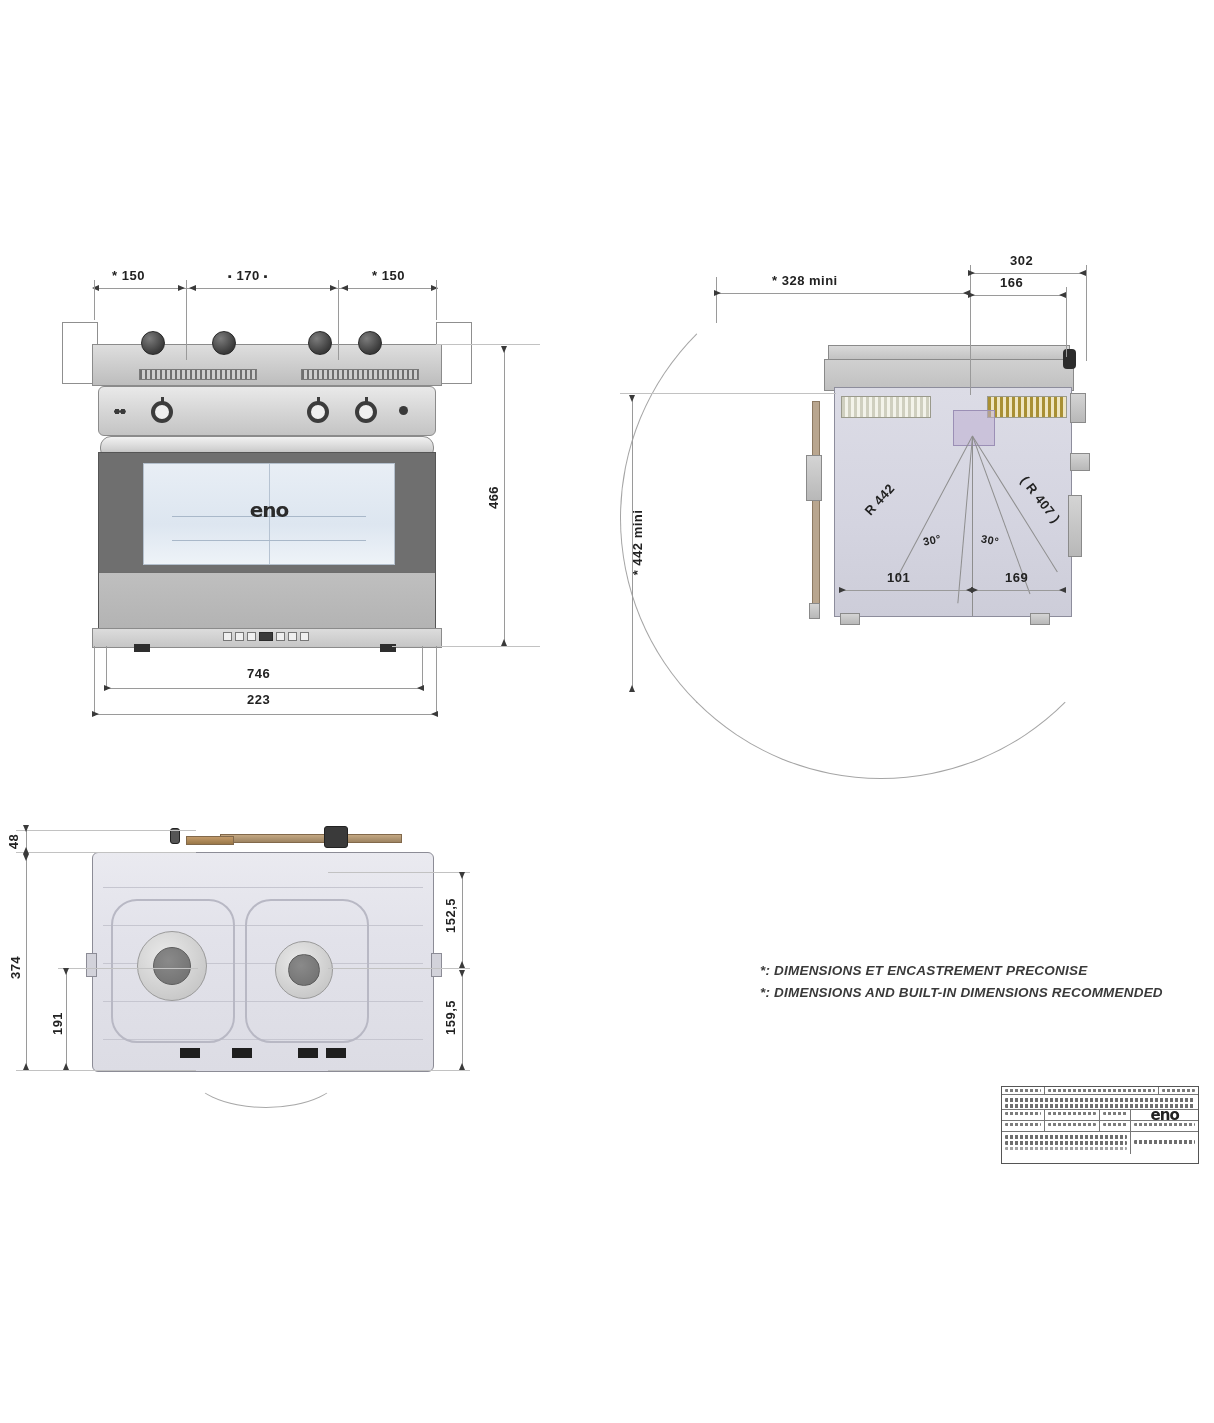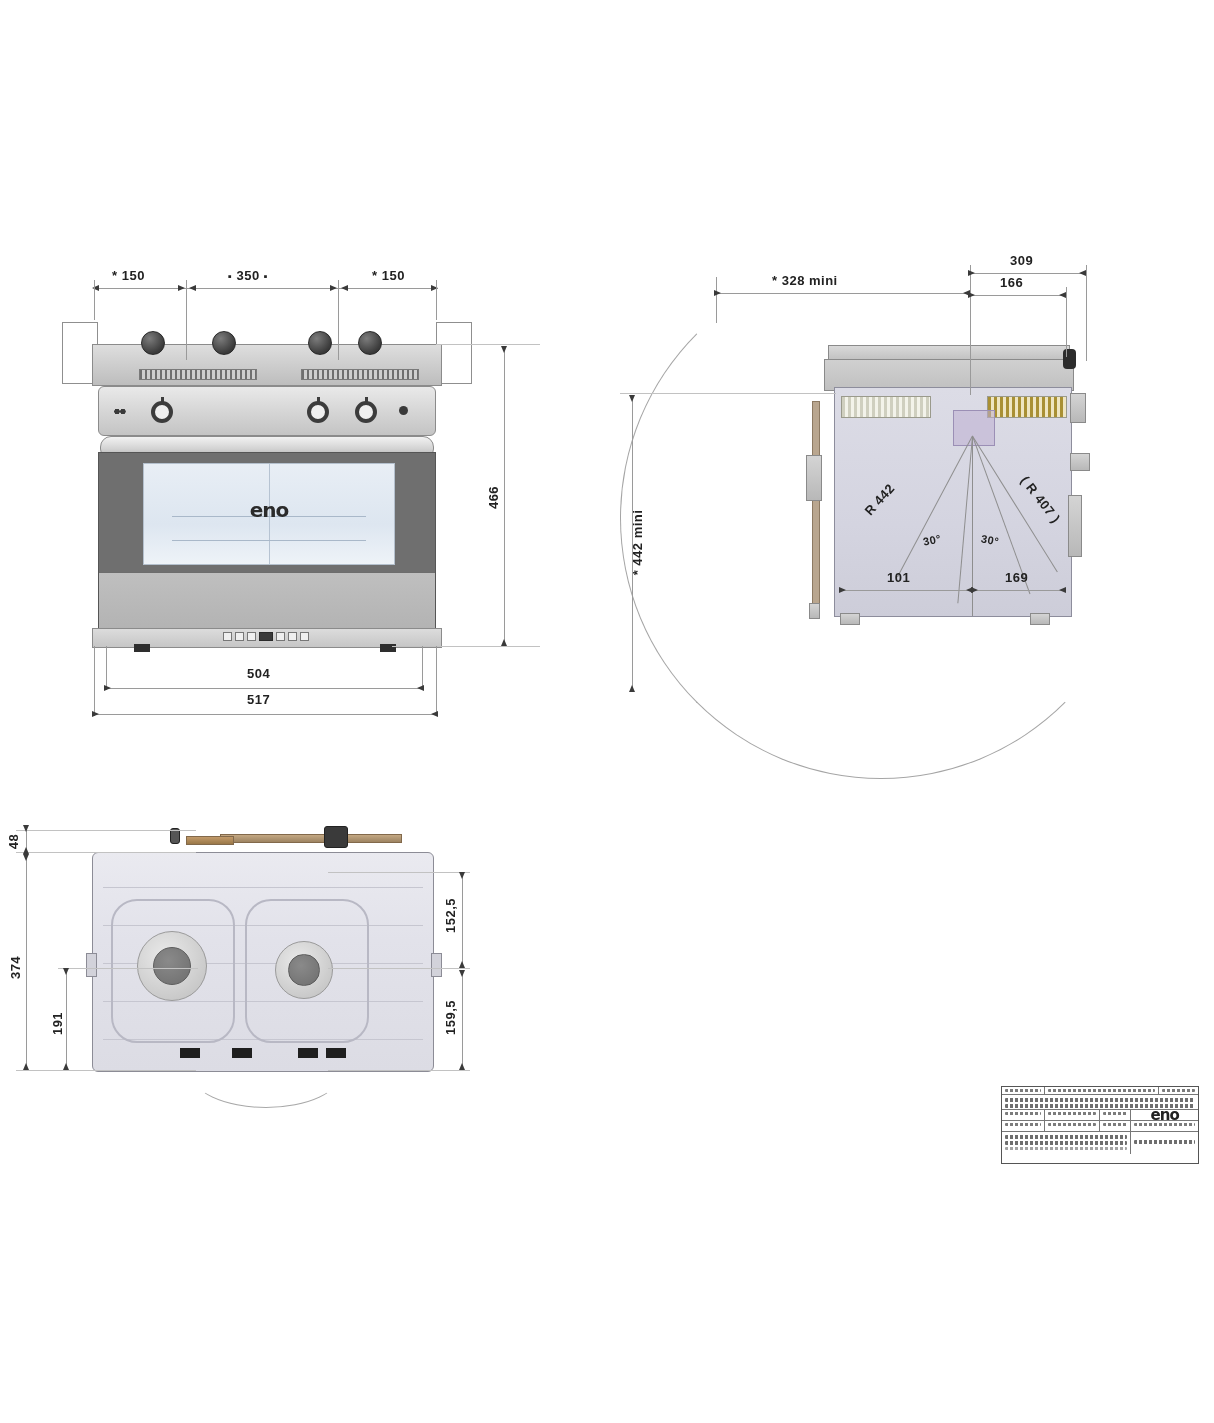--- a/index.html
+++ b/index.html
@@ -260,21 +260,21 @@
     <div class="ln v" style="left:94px;top:-20px;height:80px;"></div>
     <div class="ln v" style="left:246px;top:-20px;height:80px;"></div>
     <div class="ln v" style="left:344px;top:-20px;height:40px;"></div>
 
     <div class="dim" style="left:20px;top:-32px;">
       <span>*</span>
       <span>150</span>
     </div>
     <div class="dim" style="left:136px;top:-32px;">
       <span class="small">▪</span>
-      <span>350</span>
+      <span>170</span>
       <span class="small">▪</span>
     </div>
     <div class="dim" style="left:280px;top:-32px;">
       <span>*</span>
       <span>150</span>
     </div>
 
     <div class="ln h light" style="left:344px;top:44px;width:104px;"></div>
     <div class="ln h light" style="left:300px;top:346px;width:148px;"></div>
     <div class="ln v" style="left:412px;top:46px;height:298px;"></div>
@@ -283,26 +283,26 @@
     <div class="dim rot90" style="left:390px;top:190px;">466</div>
 
     <div class="ln v" style="left:14px;top:346px;height:44px;"></div>
     <div class="ln v" style="left:330px;top:346px;height:44px;"></div>
     <div class="ln v" style="left:2px;top:346px;height:70px;"></div>
     <div class="ln v" style="left:344px;top:346px;height:70px;"></div>
 
     <div class="ln h" style="left:14px;top:388px;width:316px;"></div>
     <div class="arw r" style="left:12px;top:385px;"></div>
     <div class="arw l" style="left:325px;top:385px;"></div>
-    <div class="dim" style="left:155px;top:366px;">504</div>
+    <div class="dim" style="left:155px;top:366px;">746</div>
 
     <div class="ln h" style="left:2px;top:414px;width:344px;"></div>
     <div class="arw r" style="left:0px;top:411px;"></div>
     <div class="arw l" style="left:339px;top:411px;"></div>
-    <div class="dim" style="left:155px;top:392px;">517</div>
+    <div class="dim" style="left:155px;top:392px;">223</div>
   </div>
 
   <div id="side-view">
 
     <div class="sv-top"></div>
     <div class="sv-upper"></div>
     <div class="sv-knobblk" style="left:243px;top:4px;"></div>
 
     <div class="sv-cavity">
       <div class="burner-strip" style="left:6px;width:88px;"></div>
@@ -353,21 +353,21 @@
       <span>328  mini</span>
     </div>
 
     <div class="ln v" style="left:150px;top:-80px;height:130px;"></div>
     <div class="ln v" style="left:266px;top:-80px;height:96px;"></div>
     <div class="ln v" style="left:246px;top:-58px;height:70px;"></div>
 
     <div class="ln h" style="left:150px;top:-72px;width:116px;"></div>
     <div class="arw r" style="left:148px;top:-75px;"></div>
     <div class="arw l" style="left:259px;top:-75px;"></div>
-    <div class="dim" style="left:190px;top:-92px;">309</div>
+    <div class="dim" style="left:190px;top:-92px;">302</div>
 
     <div class="ln h" style="left:150px;top:-50px;width:96px;"></div>
     <div class="arw r" style="left:148px;top:-53px;"></div>
     <div class="arw l" style="left:239px;top:-53px;"></div>
     <div class="dim" style="left:180px;top:-70px;">166</div>
 
     <div class="ln h light" style="left:-200px;top:48px;width:216px;"></div>
     <div class="ln v" style="left:-188px;top:50px;height:296px;"></div>
     <div class="arw d" style="left:-191px;top:50px;"></div>
     <div class="arw u" style="left:-191px;top:340px;"></div>
@@ -439,20 +439,24 @@
     <div class="arw d" style="left:367px;top:52px;"></div>
     <div class="arw u" style="left:367px;top:141px;"></div>
     <div class="dim rot90" style="left:341px;top:88px;">152,5</div>
 
     <div class="ln v" style="left:370px;top:152px;height:96px;"></div>
     <div class="arw d" style="left:367px;top:150px;"></div>
     <div class="arw u" style="left:367px;top:243px;"></div>
     <div class="dim rot90" style="left:341px;top:190px;">159,5</div>
   </div>
 
+  <div id="notes">
+    <div class="note">*: DIMENSIONS ET ENCASTREMENT PRECONISE</div>
+    <div class="note">*: DIMENSIONS AND BUILT-IN DIMENSIONS RECOMMENDED</div>
+  </div>
 
   <div id="title-block">
     <div class="tb-row" style="height:8px;">
       <div class="tb-cell" style="width:22%;">
           <div class="blur"></div>
         </div>
       <div class="tb-cell" style="width:58%;">
           <div class="blur"></div>
         </div>
       <div class="tb-cell" style="width:20%;">

